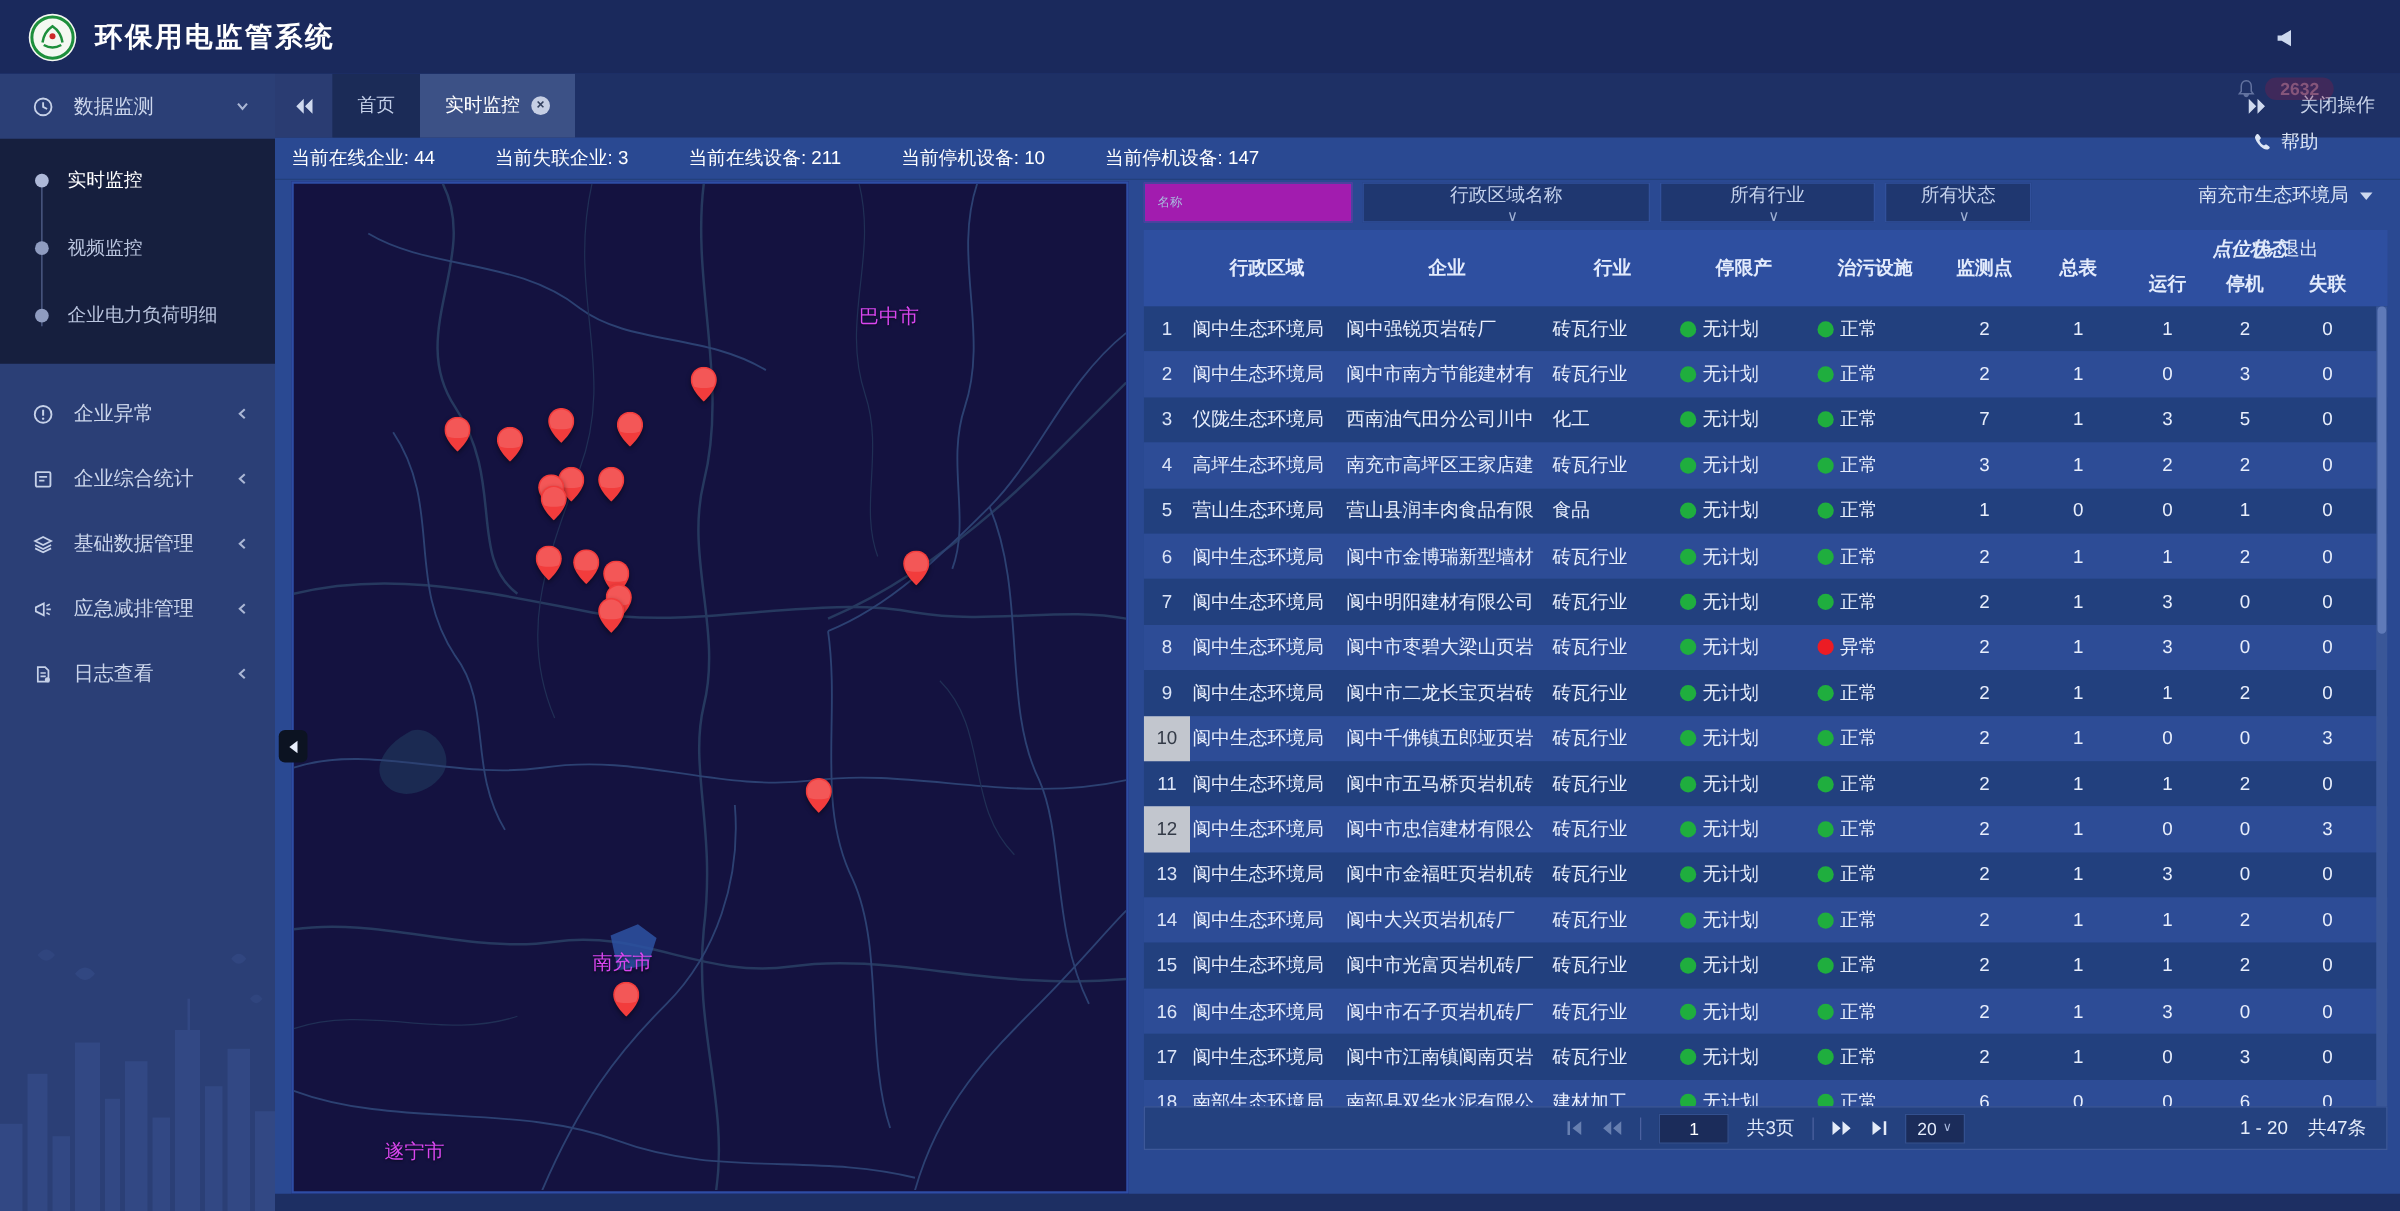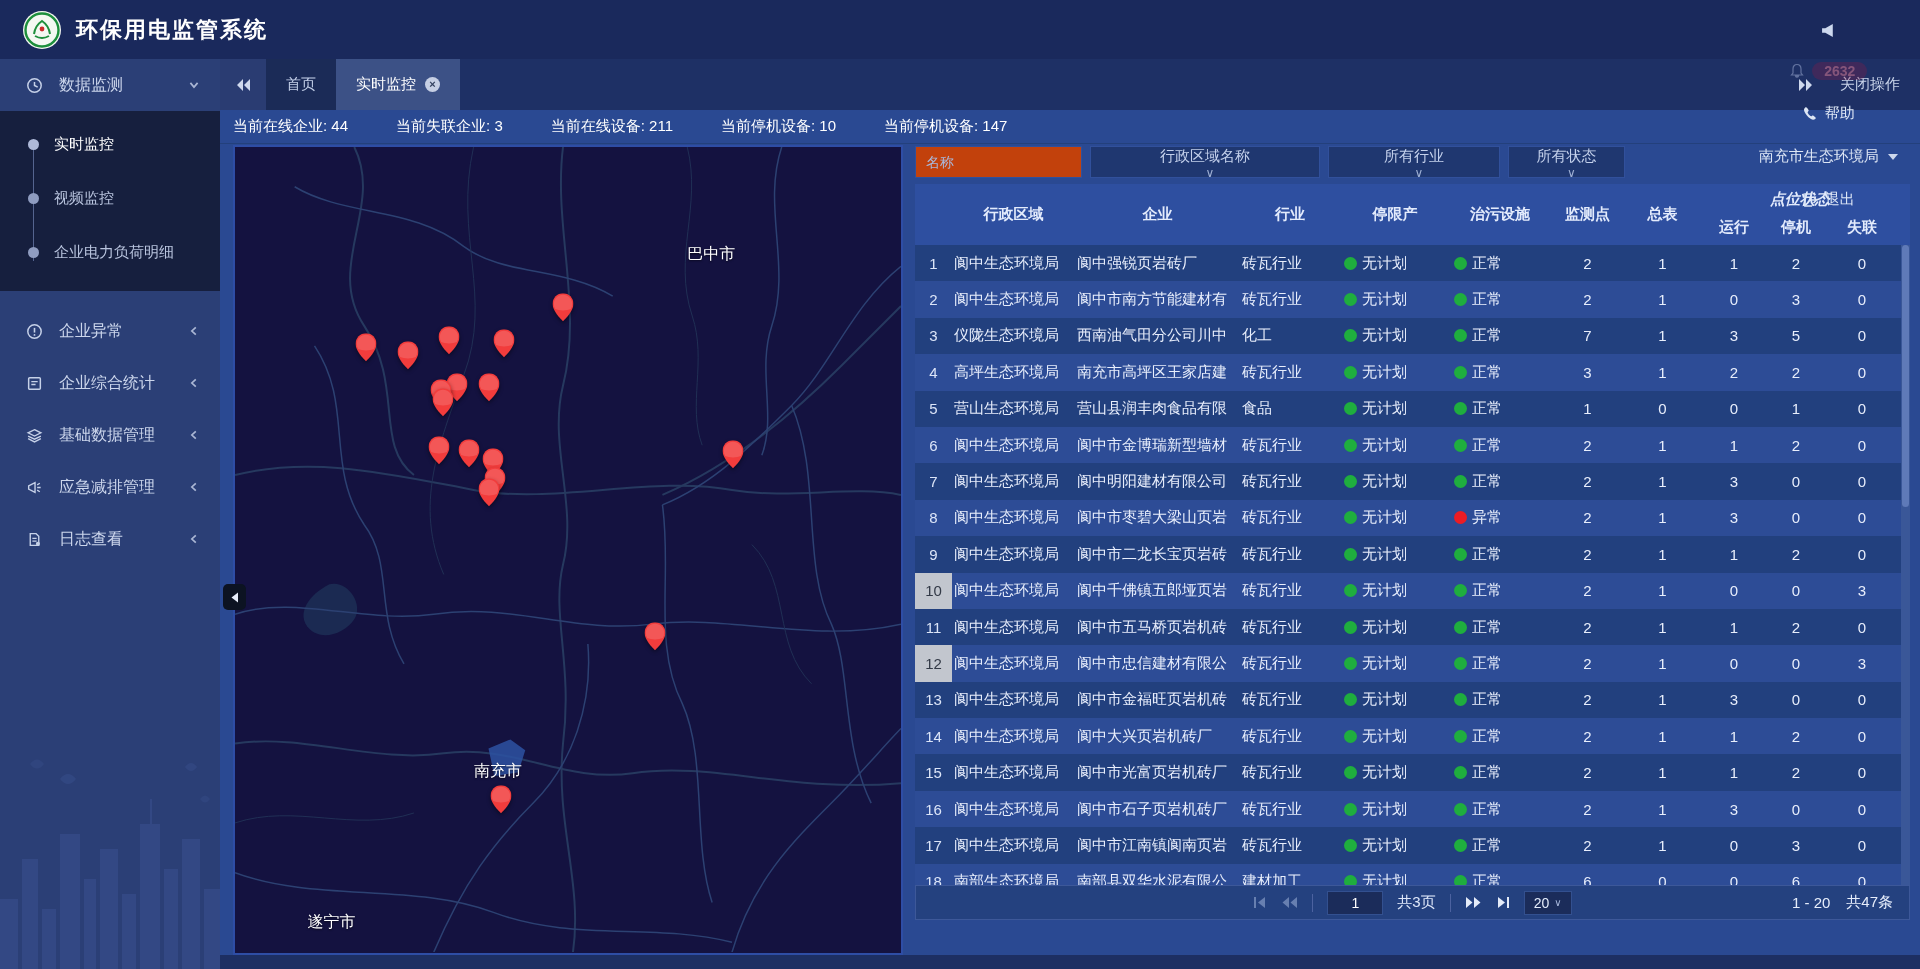--- a/index.html
+++ b/index.html
@@ -45,28 +45,28 @@
   .tabbar-right .nav-ico { cursor:pointer; display:flex; }
 
   
   .statsbar { position:absolute; top:51px; left:0; right:0; height:34px; display:flex; align-items:center; gap:48px; padding-left:13px; color:#ffffff; font-size:15px; border-bottom:1px solid #23407c; }
   .stat { white-space:nowrap; }
 
   
   .map-panel { position:absolute; left:13px; top:86px; width:670px; height:810px; background:#141240; border:2px solid #2e4da5; overflow:visible; }
   .map-inner { position:absolute; inset:0; overflow:hidden; }
   .map-roads { position:absolute; inset:0; }
-  .city-label { position:absolute; color:#ffffff; font-size:16px; transform:translate(-50%,-50%); text-shadow:0 1px 2px rgba(0,0,0,.6); white-space:nowrap; }
+  .city-label { position:absolute; color:#d946ef; font-size:16px; transform:translate(-50%,-50%); text-shadow:0 1px 2px rgba(0,0,0,.6); white-space:nowrap; }
   .pin { position:absolute; width:21px; height:28px; transform:translate(-50%,-88%); filter:drop-shadow(0 2px 2px rgba(0,0,0,.45)); cursor:pointer; }
   .map-collapse { position:absolute; left:-12px; top:437px; width:23px; height:26px; background:#0c1322; border-radius:5px; display:flex; align-items:center; justify-content:center; cursor:pointer; z-index:5; }
 
   
   .right-panel { position:absolute; left:695px; right:10px; top:87px; }
   .filters { display:flex; gap:8px; height:32px; }
-  .f-input { width:167px; height:32px; background:#c2410c; border:1px solid #31509b; color:#e4ecfb; font-size:14px; padding:0 10px; outline:none; font-family:inherit; }
+  .f-input { width:167px; height:32px; background:#a21caf; border:1px solid #31509b; color:#e4ecfb; font-size:10px; padding:0 10px; outline:none; font-family:inherit; }
   .f-input::placeholder { color:#a9b9dd; }
   .f-select { height:32px; background:#1f3770; border:1px solid #31509b; color:#c4d1ec; font-size:15px; display:flex; align-items:center; padding:0 10px; cursor:pointer;flex-direction:column; }
   .f-select .fs-label { flex:1; }
   .f-select .fs-caret { color:#9fb0d4; font-size:12px; margin-left:10px; }
   .f-region { width:230px; } .f-industry { width:172px; } .f-status { width:117px; }
 
   
   .tgrid { display:grid; grid-template-columns:37px 123px 165px 100px 110px 100px 75px 75px 68px 56px 76px; }
   .thead { margin-top:6px; height:61px; background:#2e4fa0; color:#e3ebfc; font-size:15px; font-weight:bold;
            grid-template-rows:26px 35px; position:relative; }

